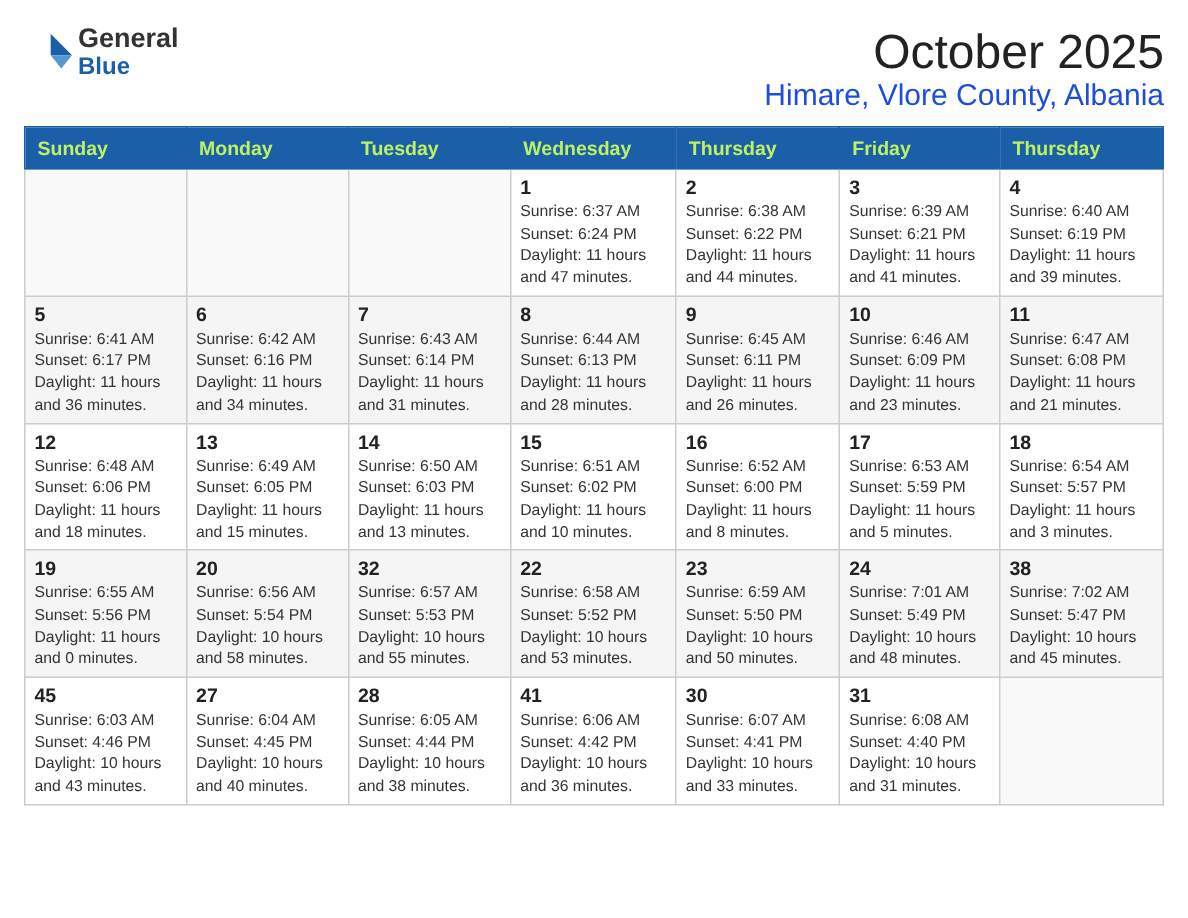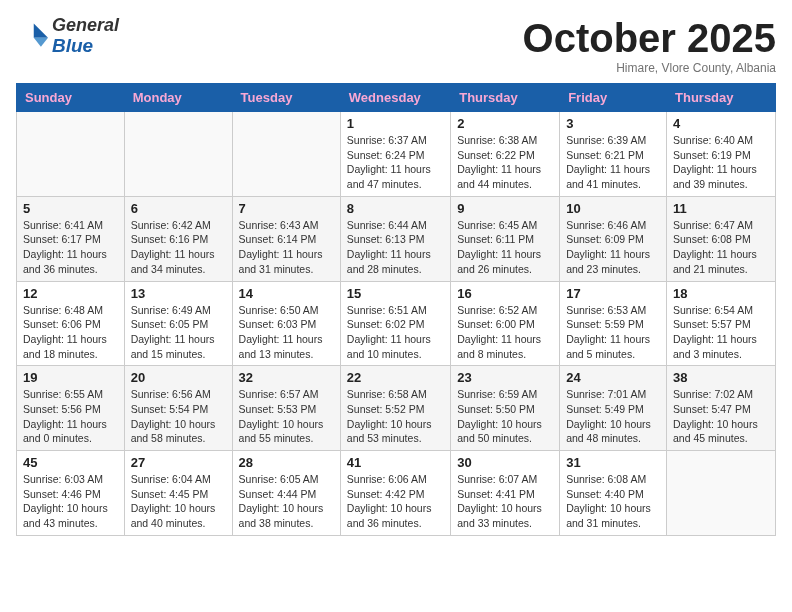--- a/index.html
+++ b/index.html
@@ -12,62 +12,61 @@
     }
     .header {
       display: flex;
       align-items: flex-start;
       justify-content: space-between;
       margin-bottom: 8px;
     }
     .logo {
       display: flex;
       align-items: center;
-      font-style: italic;
     }
     .logo-text {
       display: flex;
       flex-direction: column;
       line-height: 1.1;
     }
     .logo-general {
       font-size: 18px;
       font-weight: bold;
       color: #333;
     }
     .logo-blue {
-      font-size: 19px;
+      font-size: 16px;
       font-weight: bold;
       color: #1a5fa8;
     }
     .logo-icon {
       width: 32px;
       height: 32px;
       margin-right: 4px;
     }
     .title-block {
       text-align: right;
     }
     .month-title {
-      font-size: 40px;
-      font-weight: bold;
+      font-size: 32px;
+      font-weight: normal;
       color: #222;
     }
     .subtitle {
-      font-size: 12px;
-      color: #737373;
+      font-size: 20px;
+      color: #1d4ed8;
     }
     table {
       width: 100%;
       border-collapse: collapse;
       font-size: 11px;
     }
     thead tr th {
       background-color: #1a5fa8;
-      color: #f9a8d4;
+      color: #bef264;
       text-align: left;
       padding: 6px 8px;
       font-size: 13px;
       font-weight: bold;
       border: 1px solid #1a5fa8;
     }
     tbody tr td {
       border: 1px solid #ccc;
       vertical-align: top;
       padding: 4px 6px;

